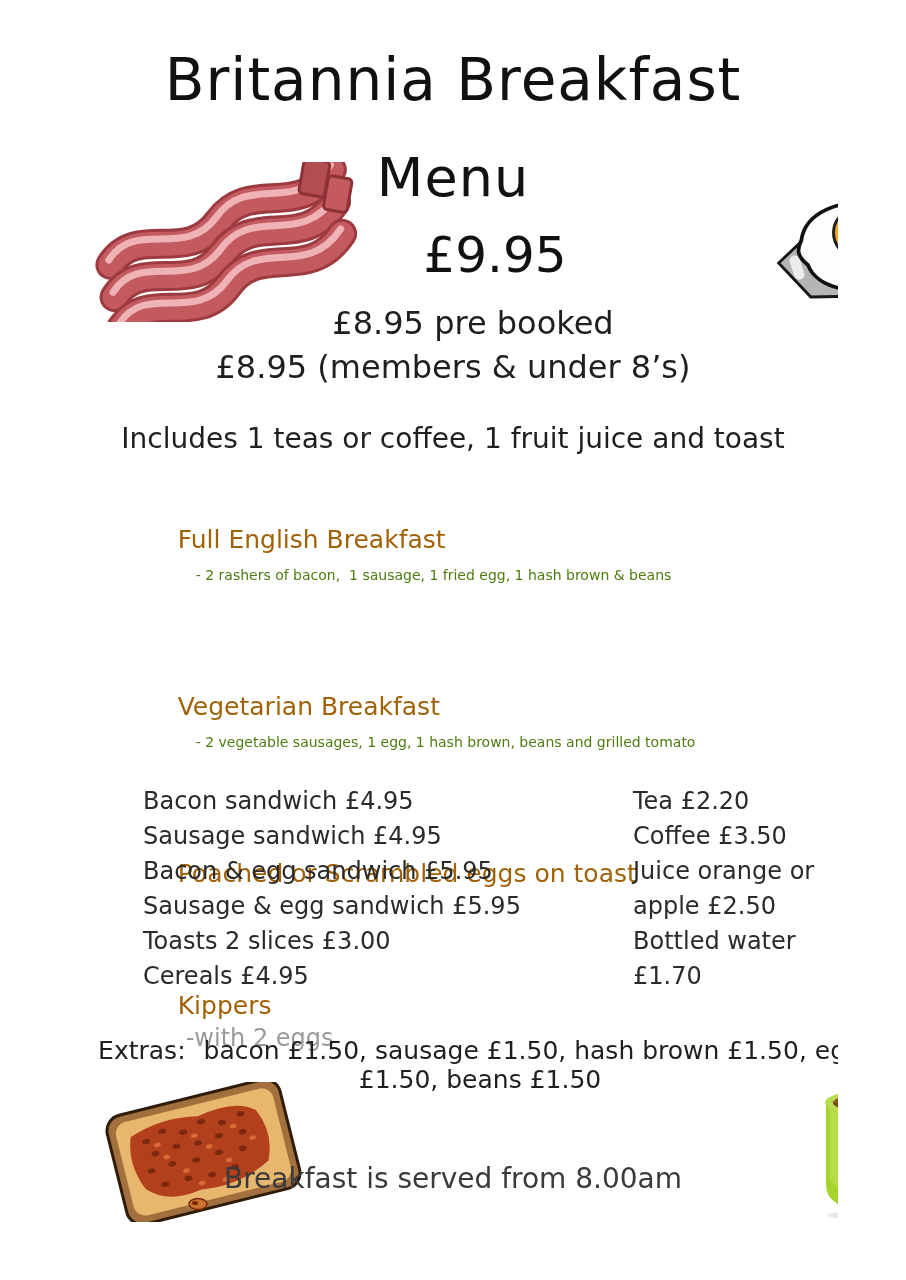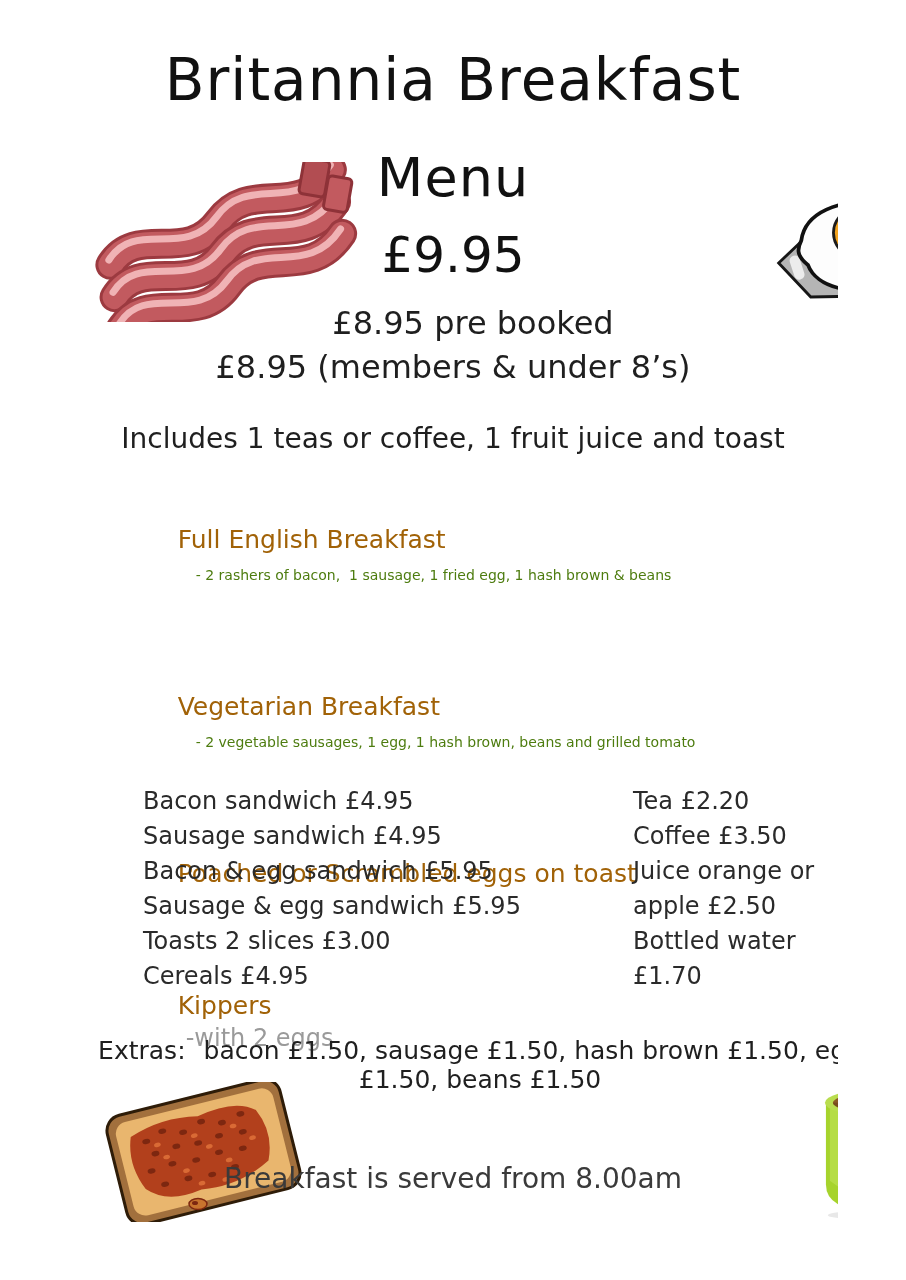--- a/index.html
+++ b/index.html
@@ -13,21 +13,21 @@
     overflow: hidden;
     font-family: "DejaVu Sans", sans-serif;
     color: #1f1f1f;
   }
   .abs { position: absolute; }
   .centered { left: 0; width: 100%; text-align: center; }
 
   .title-line1 { top: 46px;  font-size: 58px; color: #111; letter-spacing: 1px; }
   .title-line2 { top: 146px; font-size: 54px; color: #111; letter-spacing: 1px; }
 
-  .main-price  { top: 226px; font-size: 50px; color: #111; }
+  .main-price  { top: 226px; font-size: 50px; color: #111; margin-left: 42px; }
   .pre-booked  { top: 304px; font-size: 32px; padding-left: 40px; }
   .members     { top: 348px; font-size: 32px; }
   .includes    { top: 422px; font-size: 28px; }
 
   .mains { left: 62px; top: 492px; width: 810px; }
   .main-row { margin-bottom: 36px; font-size: 25px; line-height: 32px; white-space: pre-wrap; }
   .main-name { color: #a16207; }
   .main-desc-sm { font-size: 14px; color: #4d7c0f; margin-left: 18px; white-space: pre-wrap; }
   .main-desc-lg { font-size: 24px; color: #9a9a9a; margin-left: 8px; white-space: pre-wrap; }
 

